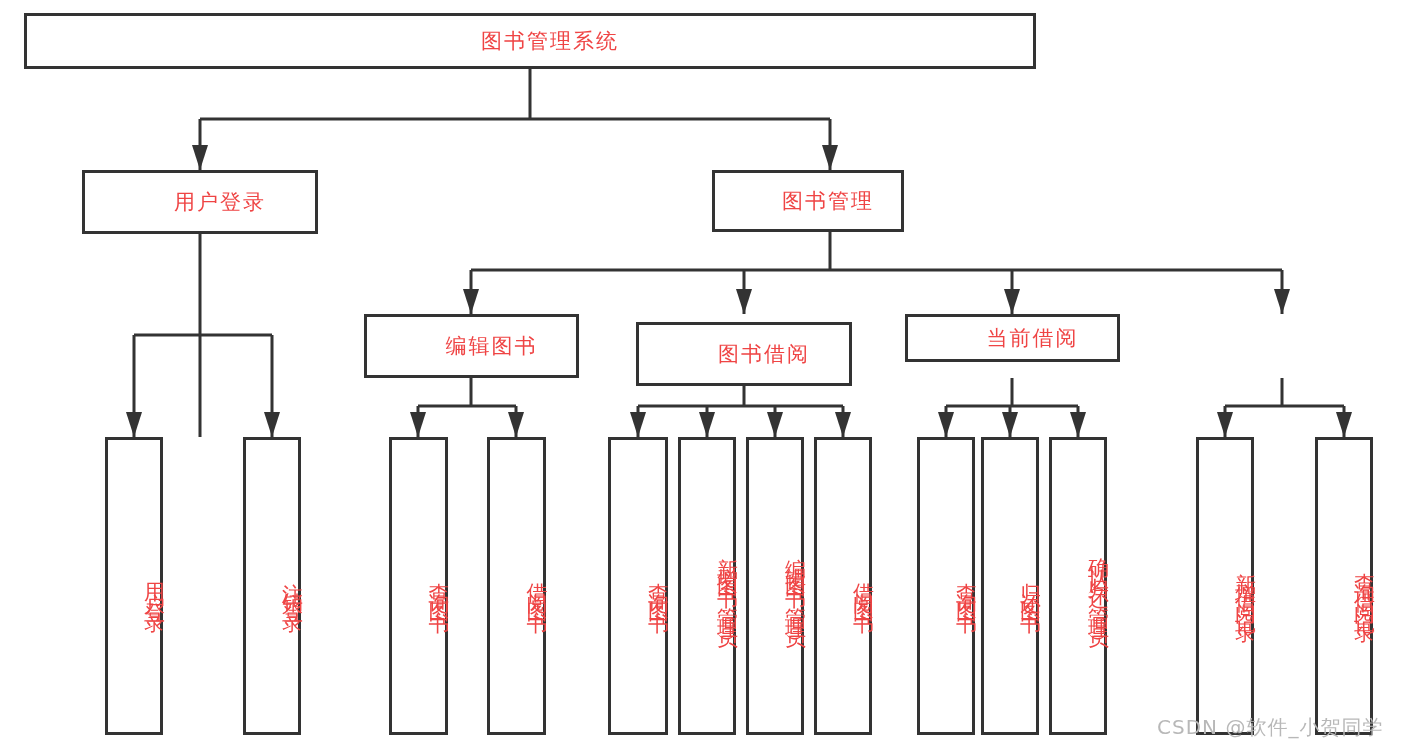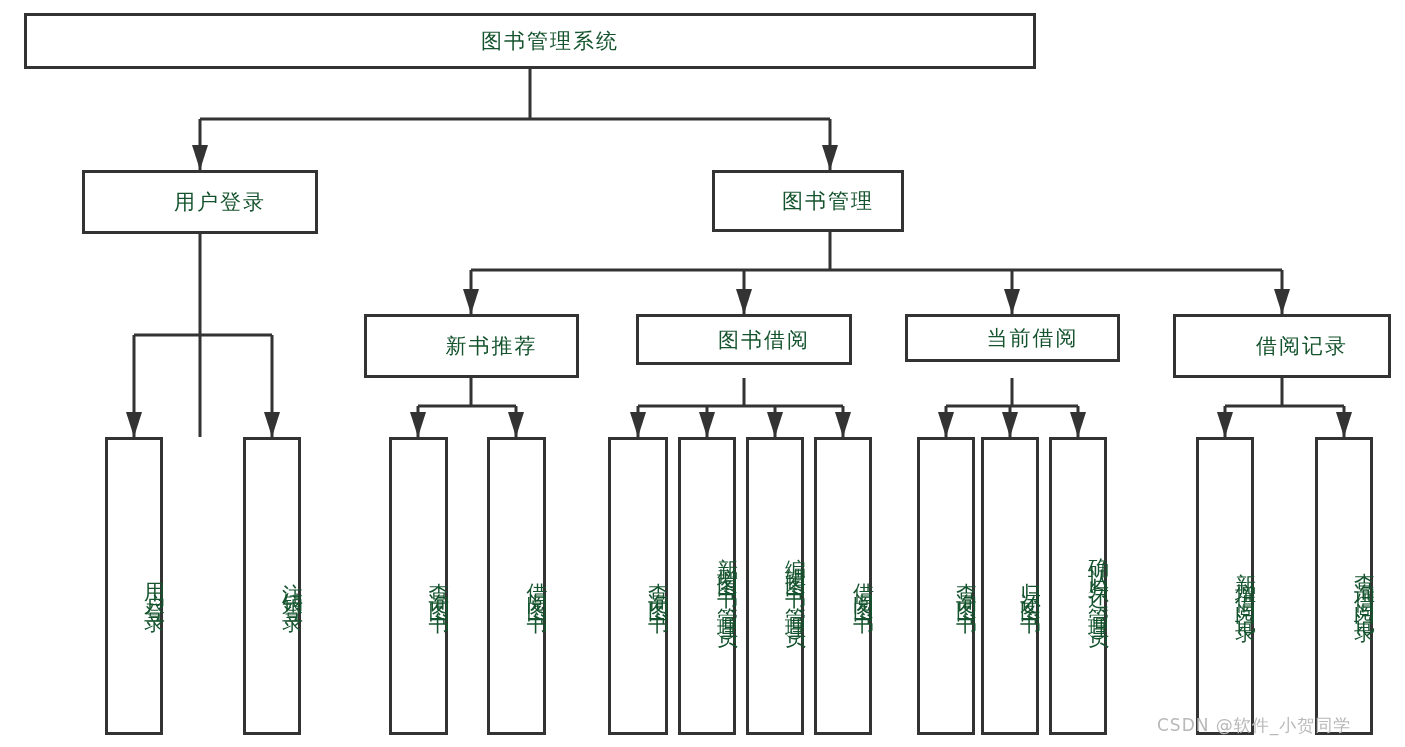--- a/index.html
+++ b/index.html
@@ -10,36 +10,36 @@
     font-family:"DejaVu Sans","Liberation Sans",sans-serif;
     overflow:hidden;
   }
   .connectors{position:absolute;left:0;top:0;width:1405px;height:747px;}
   .node{
     position:absolute;
     box-sizing:border-box;
     background:#fff;
     border:3px solid #333333;
     display:flex;align-items:center;justify-content:center;
-    color:#14532d;
+    color:#ef4444;
     font-size:21px;
     z-index:1;
     padding-left:40px;
   }
   .h-node{letter-spacing:2px;}
   .v-node{
     writing-mode:vertical-rl;
     text-orientation:mixed;
     letter-spacing:10px;
     line-height:1;
   }
   .watermark{
     position:absolute;
     left:1157px;top:714px;
-    font-size:17px;
+    font-size:20px;
     letter-spacing:1px;
     color:#b8b8b8;
     z-index:5;
     white-space:nowrap;
   }
 </style>
 </head>
 <body>
 
 <div class="canvas">
@@ -75,24 +75,23 @@
       <polygon points="1217,412 1233,412 1225,437"></polygon>
       <polygon points="1336,412 1352,412 1344,437"></polygon>
     </g>
   </svg>
 
   <div class="node h-node" style="left:24px;top:13px;width:1012px;height:56px">图书管理系统</div>
 
   <div class="node h-node" style="left:82px;top:170px;width:236px;height:64px">用户登录</div>
   <div class="node h-node" style="left:712px;top:170px;width:192px;height:62px">图书管理</div>
 
-  <div class="node h-node" style="left:364px;top:314px;width:215px;height:64px">新书推荐</div>
-  <div class="node h-node" style="left:636px;top:314px;width:216px;height:51px">图书借阅</div>
+  <div class="node h-node" style="left:364px;top:314px;width:215px;height:64px">编辑图书</div>
+  <div class="node h-node" style="left:636px;top:322px;width:216px;height:64px">图书借阅</div>
   <div class="node h-node" style="left:905px;top:314px;width:215px;height:48px">当前借阅</div>
-  <div class="node h-node" style="left:1173px;top:314px;width:218px;height:64px">借阅记录</div>
 
   <div class="node v-node" style="left:105px;top:437px;width:58px;height:298px">用户登录</div>
   <div class="node v-node" style="left:243px;top:437px;width:58px;height:298px">注销登录</div>
 
   <div class="node v-node" style="left:389px;top:437px;width:59px;height:298px">查询图书</div>
   <div class="node v-node" style="left:487px;top:437px;width:59px;height:298px">借阅图书</div>
 
   <div class="node v-node" style="left:608px;top:437px;width:60px;height:298px">查询图书</div>
   <div class="node v-node" style="left:678px;top:437px;width:58px;height:298px">新增图书（管理员）</div>
   <div class="node v-node" style="left:746px;top:437px;width:58px;height:298px">编辑图书（管理员）</div>

